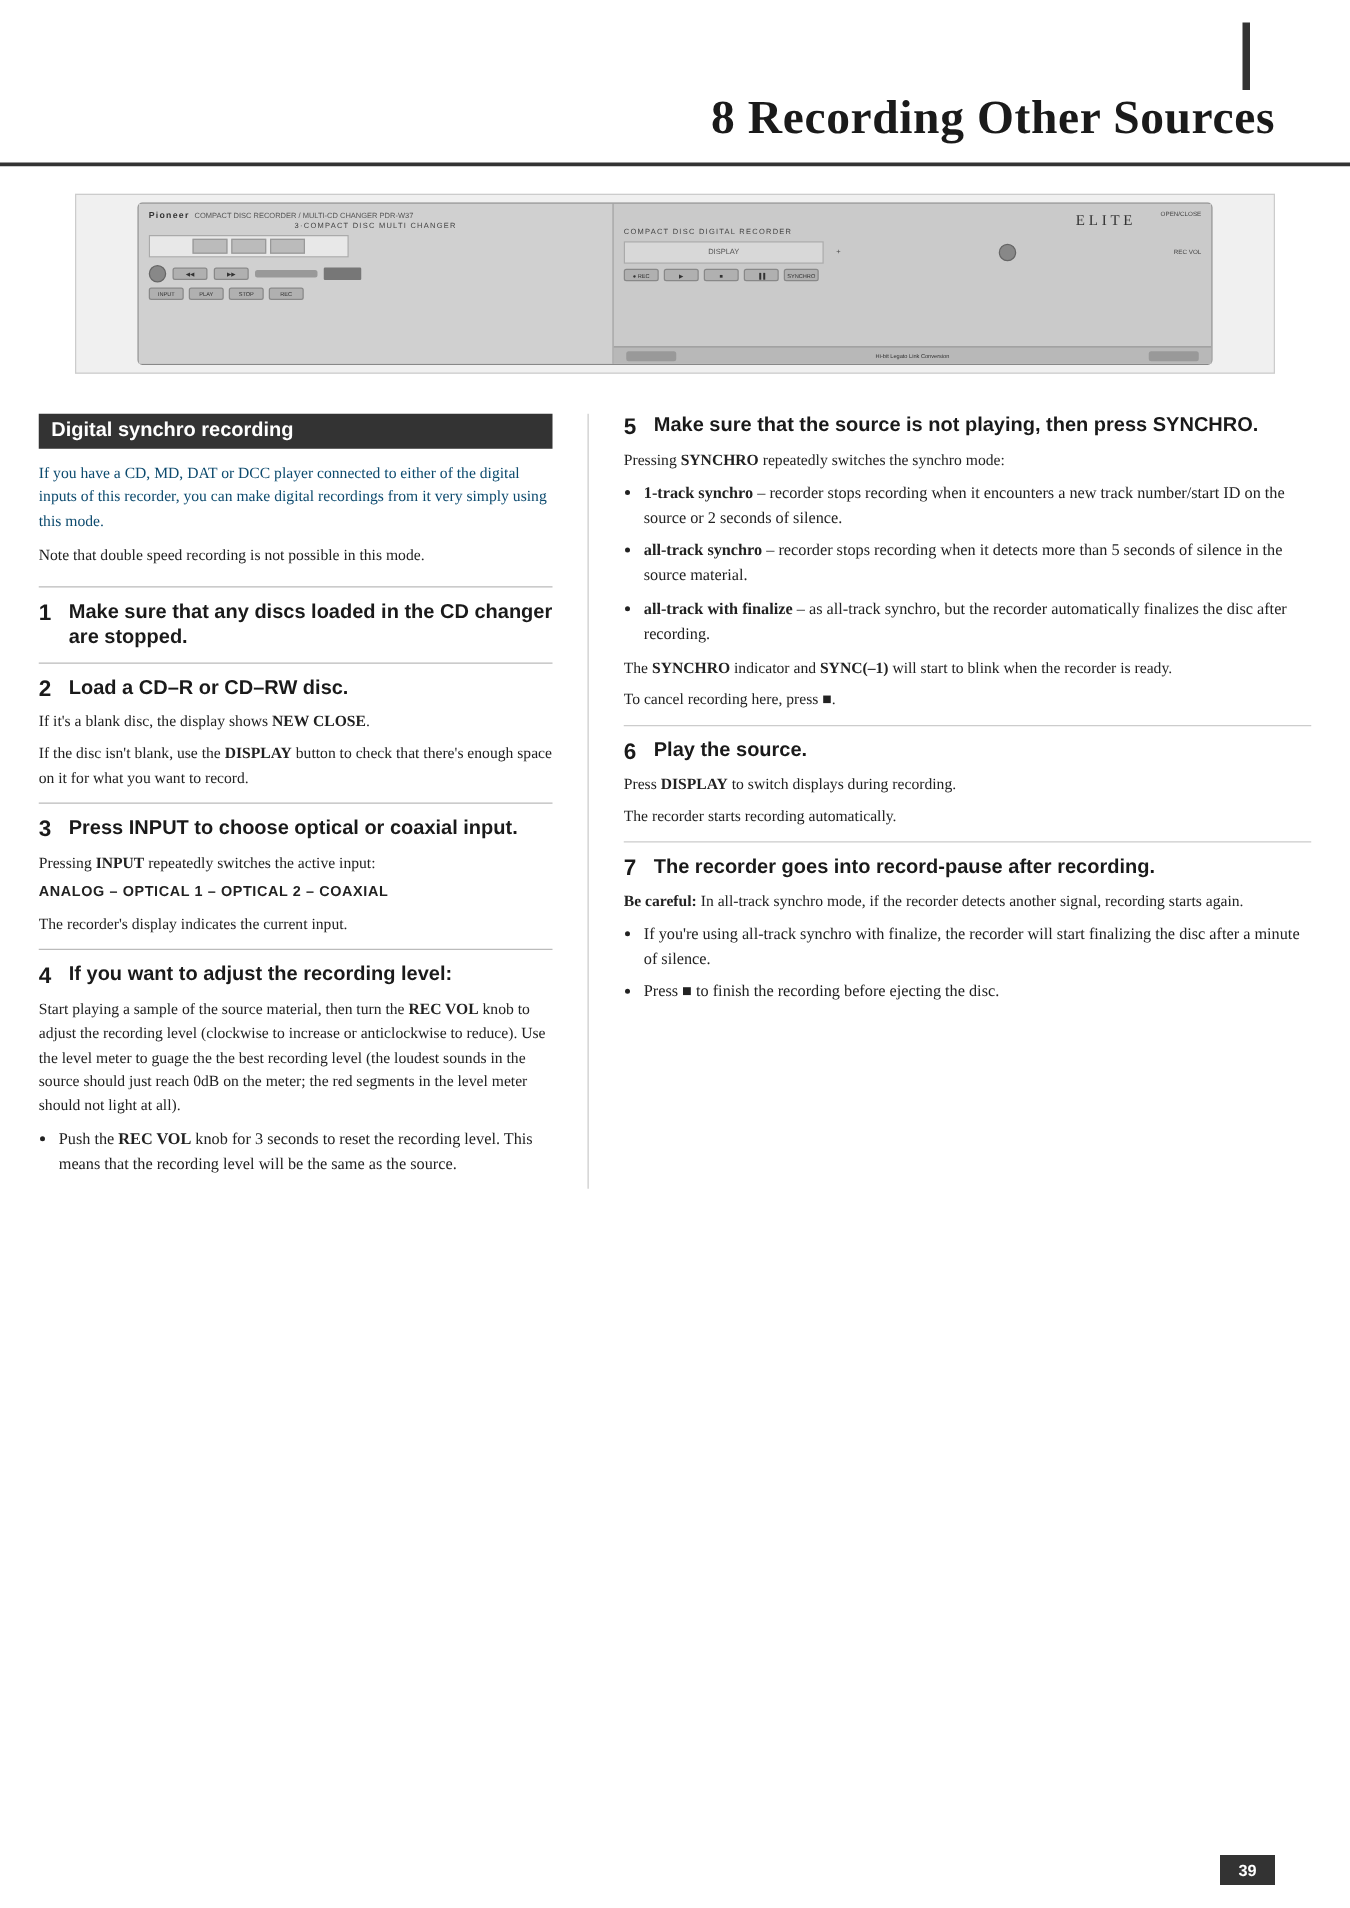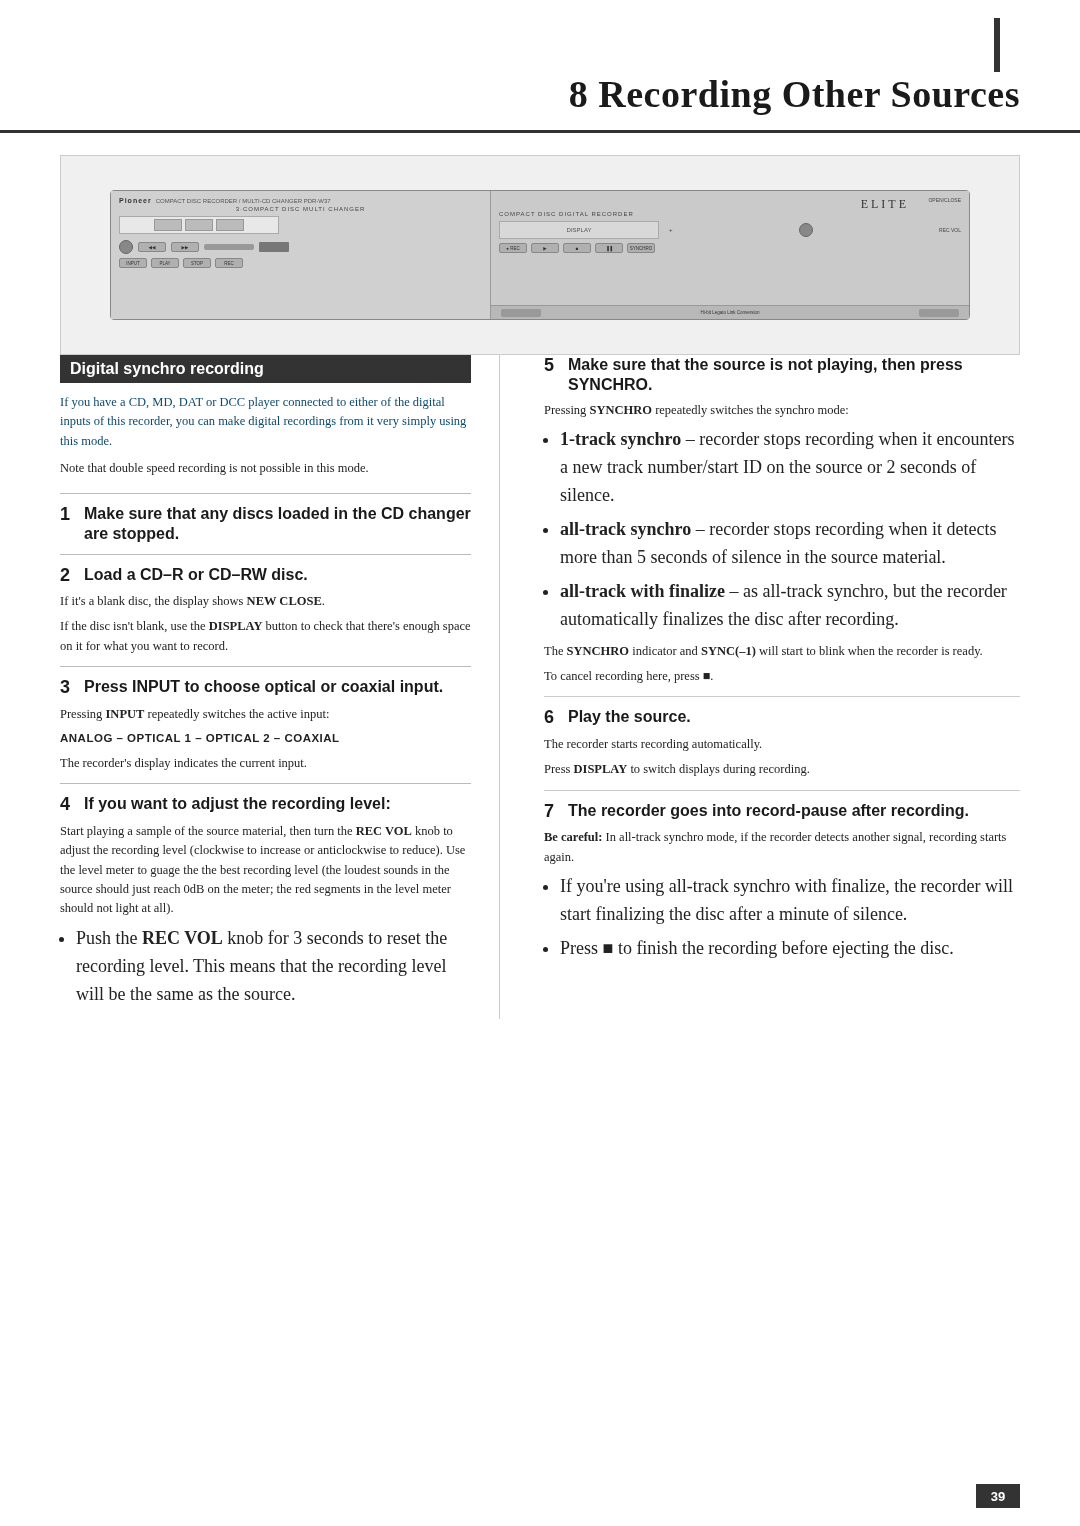--- a/index.html
+++ b/index.html
@@ -30,24 +30,24 @@
       width: 6px;
       background: #333;
       height: 54px;
       display: inline-block;
       vertical-align: middle;
       margin-right: 20px;
     }
 
     
     .device-image-area {
-      margin: 22px 60px 0 60px;
+      margin: 22px 60px 32px 60px;
       border: 1px solid #ccc;
       background: #f0f0f0;
-      height: 200px;
+      height: 144px;
       display: flex;
       align-items: center;
       justify-content: center;
       overflow: hidden;
     }
     .device-mock {
       width: 860px;
       height: 130px;
       background: #c8c8c8;
       border: 1.5px solid #888;
@@ -178,22 +178,22 @@
     }
     .bottom-bar-text {
       font-size: 4.5px;
       color: #333;
       font-family: Arial;
     }
 
     
     .main-content {
       display: flex;
-      gap: 16px;
-      padding: 0 60px;
+      gap: 0;
+      padding: 0 31px;
     }
     .left-col {
       width: 440px;
       padding-right: 28px;
       border-right: 1px solid #ccc;
     }
     .right-col {
       flex: 1;
       padding-left: 28px;
     }
@@ -266,21 +266,21 @@
       color: #222;
       letter-spacing: 0.5px;
       margin: 4px 0;
     }
     .step-body ul {
       margin-left: 16px;
       margin-top: 5px;
     }
     .step-body ul li {
       margin-bottom: 6px;
-      font-size: 18px;
+      font-size: 13px;
       line-height: 1.55;
     }
 
     
     strong {
       font-weight: bold;
     }
     em {
       font-style: italic;
     }
@@ -459,22 +459,22 @@
     </div>
 
     <hr class="right-divider">
 
     <div class="step" style="border-top:none;padding-top:0;">
       <div class="step-header">
         <span class="step-number">6</span>
         <span class="step-title">Play the source.</span>
       </div>
       <div class="step-body">
+        <p>Press <strong>DISPLAY</strong> to switch displays during recording.</p>
         <p>The recorder starts recording automatically.</p>
-        <p>Press <strong>DISPLAY</strong> to switch displays during recording.</p>
       </div>
     </div>
 
     <hr class="right-divider">
 
     <div class="step" style="border-top:none;padding-top:0;">
       <div class="step-header">
         <span class="step-number">7</span>
         <span class="step-title">The recorder goes into record-pause after recording.</span>
       </div>

